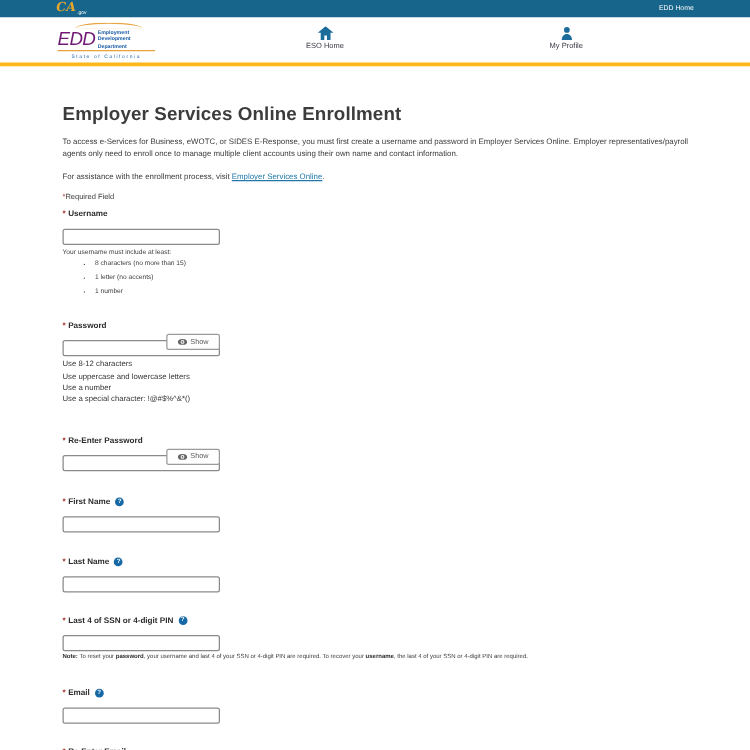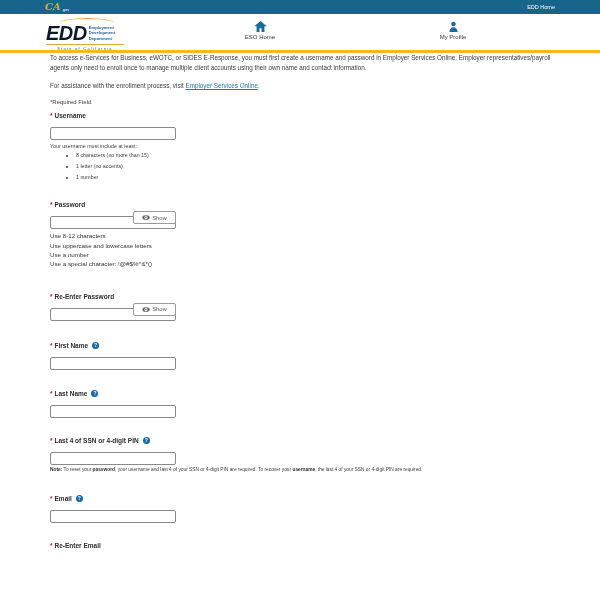--- a/index.html
+++ b/index.html
@@ -15,21 +15,21 @@
   .ca-logo { position:absolute; left:45px; top:0; height:14px; display:flex; align-items:center; cursor:pointer; }
   .ca-script { font-family:"DejaVu Serif", serif; font-style:italic; font-weight:bold; font-size:10px; color:#E3A72E; line-height:1; }
   .ca-gov { font-size:4px; color:#ffffff; margin-left:1px; margin-top:4px; }
   .topbar-link { position:absolute; right:45px; top:0; height:14px; display:flex; align-items:center; color:#ffffff; font-size:5.5px; text-decoration:none; cursor:pointer; }
 
   
   .header { position:relative; height:39px; background:#ffffff; border-bottom:3px solid #FDB71D; }
   .edd-logo { position:absolute; left:46px; top:4px; width:78px; cursor:pointer; }
   .edd-arc { height:5px; margin:0 10px 0 14px; border-top:1.5px solid #E8A33D; border-radius:50% 50% 0 0 / 100% 100% 0 0; }
   .edd-row { display:flex; align-items:center; }
-  .edd-acronym { font-size:20px; font-weight:bold; font-style:italic; color:#0f172a; letter-spacing:-0.5px; line-height:1; }
+  .edd-acronym { font-size:15px; font-weight:normal; font-style:italic; color:#701a75; letter-spacing:-0.5px; line-height:1; }
   .edd-words { margin-left:2px; font-size:4.2px; font-weight:bold; color:#1A5DA6; line-height:1.3; }
   .edd-tagline { margin-top:1px; border-top:1.2px solid #E8A33D; padding-top:1px; font-size:3.9px; color:#1A5DA6; letter-spacing:1.3px; text-align:center; white-space:nowrap; }
 
   .nav-item { position:absolute; top:7px; width:64px; text-align:center; cursor:pointer; }
   .nav-eso { left:228px; }
   .nav-profile { left:421px; }
   .nav-icon { display:block; margin:0 auto 2px auto; }
   .nav-label { font-size:6px; color:#3a3a46; }
 
   
@@ -95,20 +95,21 @@
     <svg class="nav-icon" width="11" height="11" viewBox="0 0 24 24">
       <circle cx="12" cy="6.5" r="5" fill="#1B6C9B"></circle>
       <path d="M3 24 c0-6 4-10.5 9-10.5 s9 4.5 9 10.5 Z" fill="#1B6C9B"></path>
     </svg>
     <div class="nav-label">My Profile</div>
   </div>
 </div>
 
 <div class="content">
 
+  <h1 class="page-title">Employer Services Online Enrollment</h1>
 
   <p class="intro">To access e-Services for Business, eWOTC, or SIDES E-Response, you must first create a username and password in Employer Services Online. Employer representatives/payroll agents only need to enroll once to manage multiple client accounts using their own name and contact information.</p>
 
   <p class="assist"><span>For assistance with the enrollment process, visit </span><a class="text-link">Employer Services Online</a><span>.</span></p>
 
   <p class="required-field"><span class="asterisk">*</span><span>Required Field</span></p>
 
   <div class="form-group first">
     <div class="field-label">
       <span class="asterisk">*</span>

